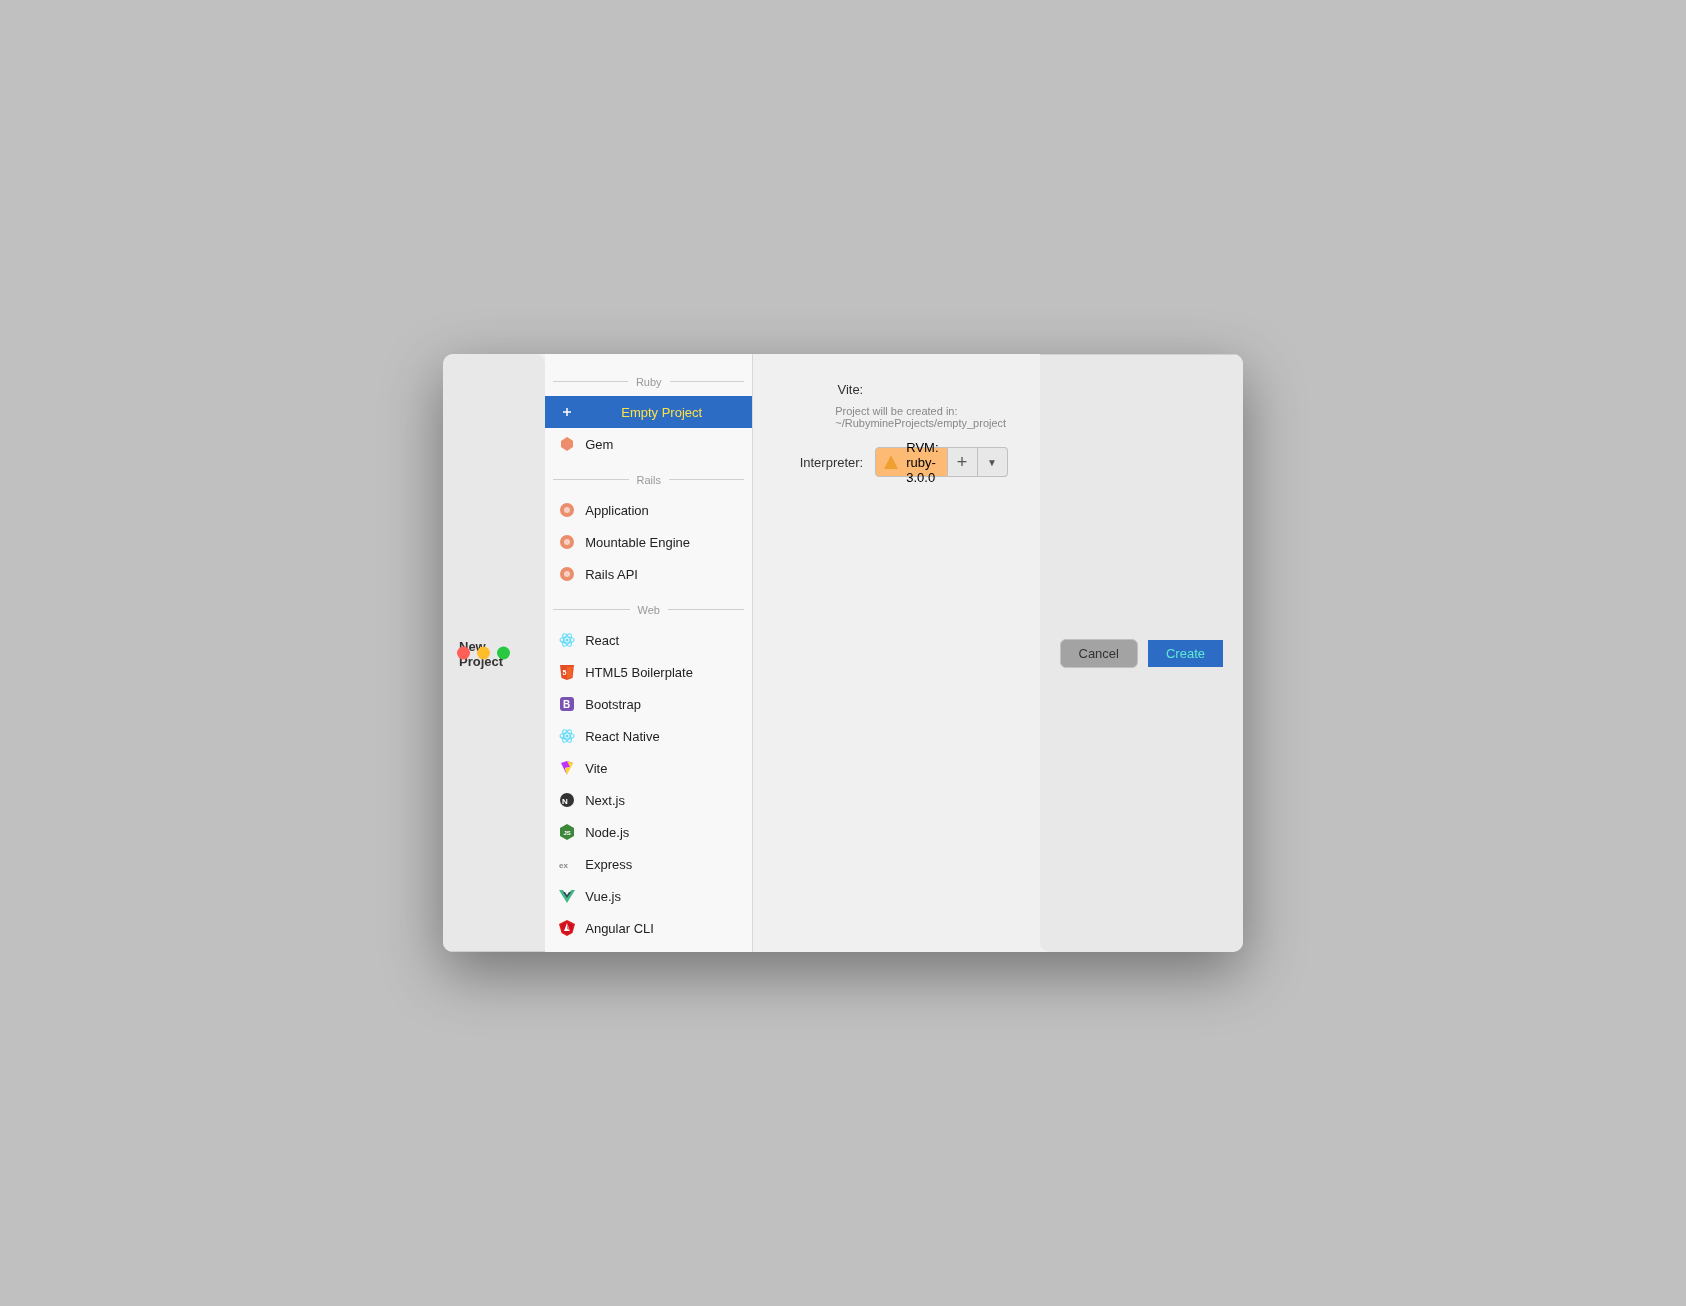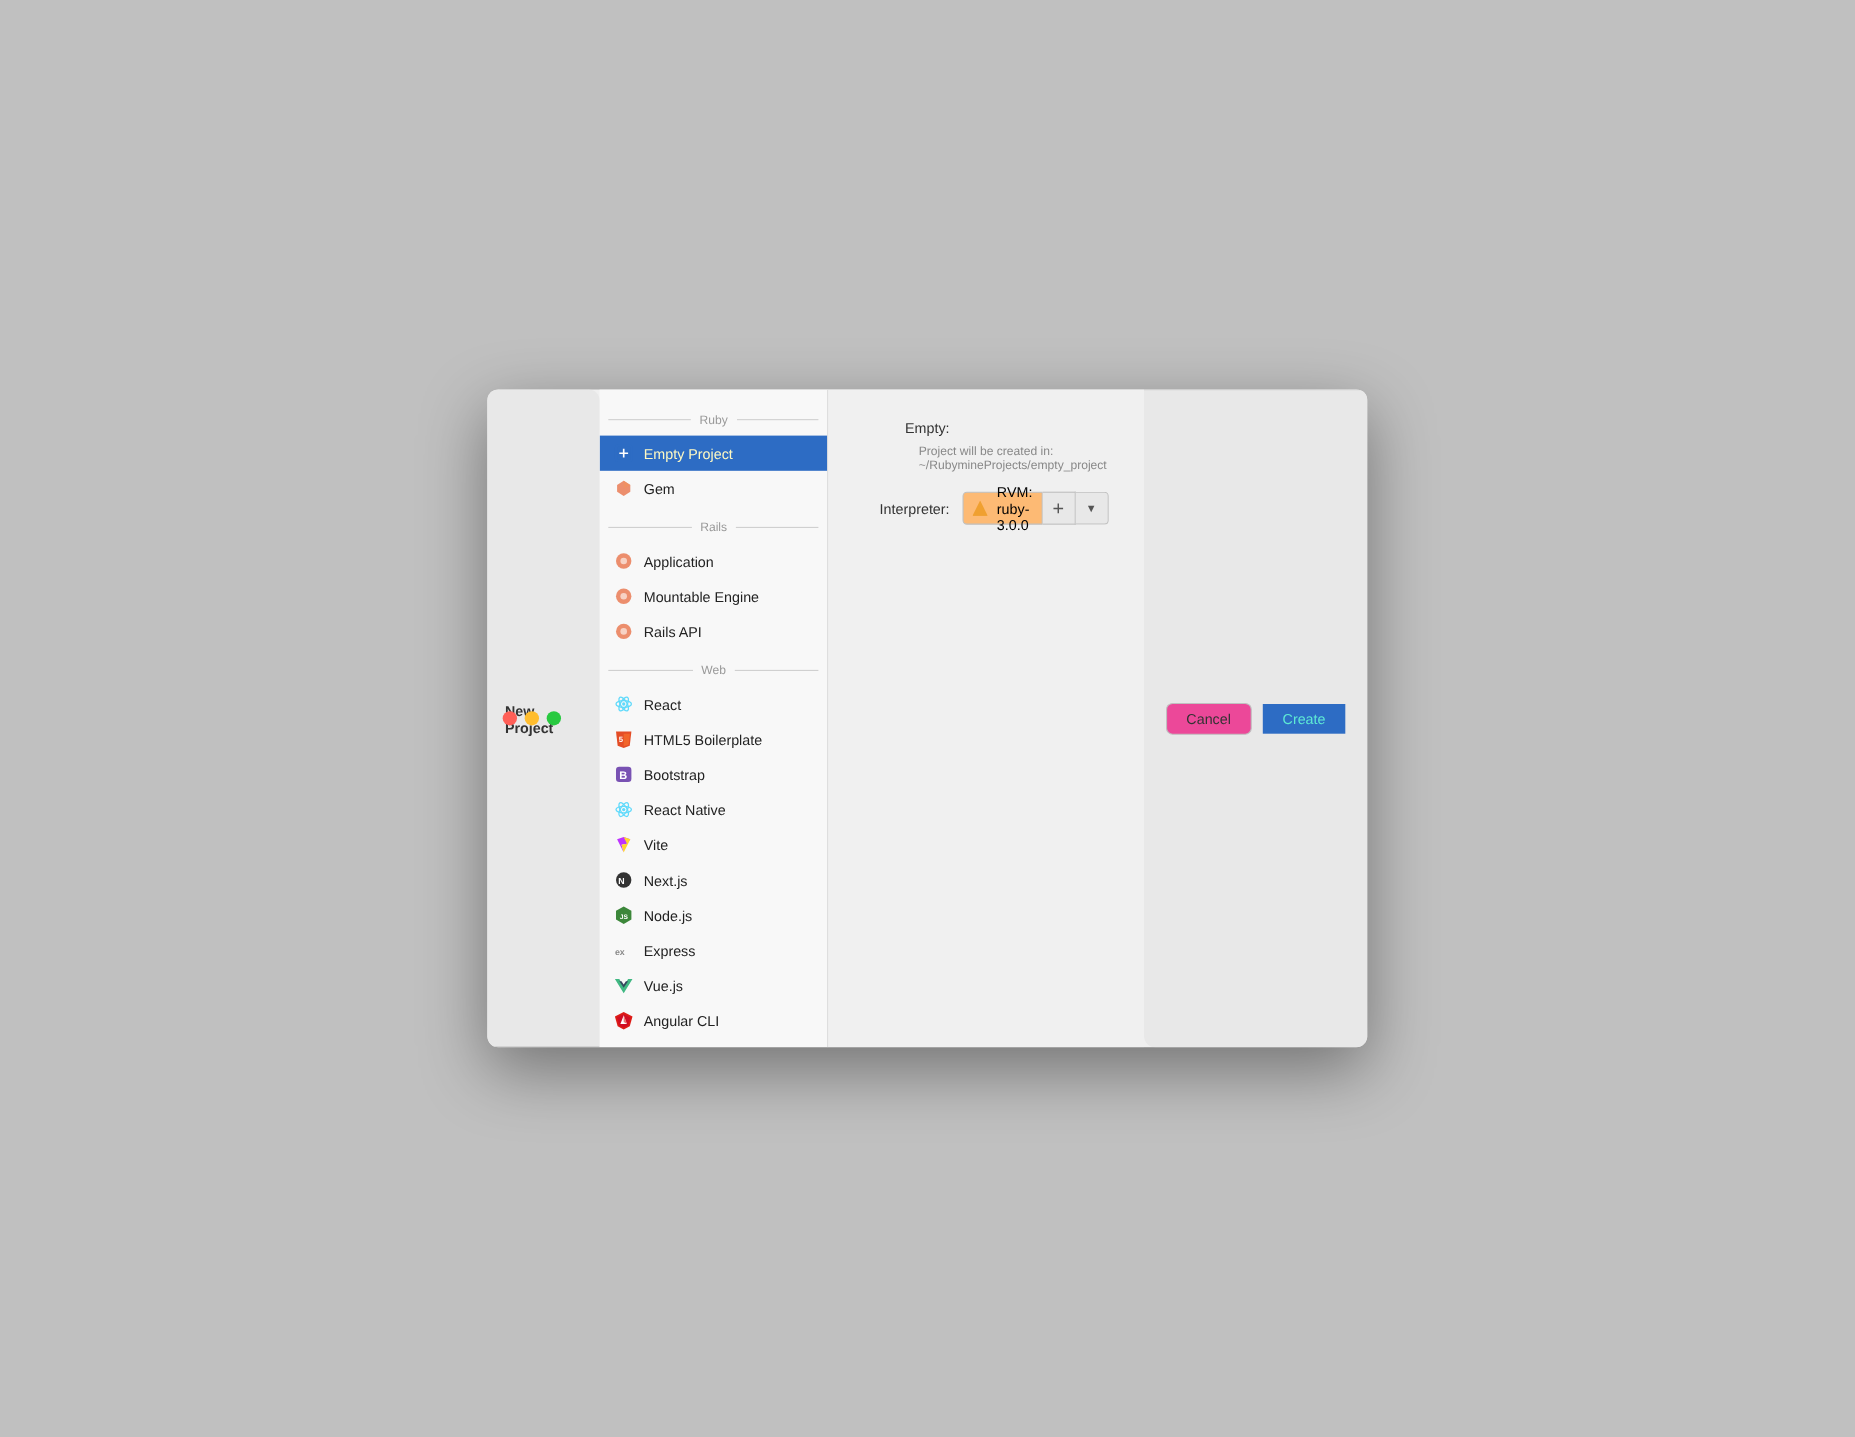--- a/index.html
+++ b/index.html
@@ -76,21 +76,22 @@
       cursor: pointer;
       font-size: 13px;
       color: #222;
       gap: 8px;
     }
     .sidebar-item.active {
       background: #2d6cc4;
       color: white;
     }
     .sidebar-item.active .item-label {
-      color: #fef9c3;
+      color: #fde047;
+      margin-left: 36px;
     }
     .item-icon {
       width: 20px;
       height: 20px;
       display: flex;
       align-items: center;
       justify-content: center;
       font-size: 15px;
       flex-shrink: 0;
     }
@@ -218,21 +219,21 @@
       justify-content: flex-end;
       align-items: center;
       padding: 14px 20px;
       background: #e8e8e8;
       border-top: 1px solid #d0d0d0;
       gap: 10px;
       border-radius: 0 0 10px 10px;
     }
     .btn-cancel {
       padding: 6px 18px;
-      background: #ec4899;
+      background: #a3a3a3;
       border: 1px solid #c0c0c0;
       border-radius: 6px;
       font-size: 13px;
       cursor: pointer;
       color: #333;
     }
     .btn-create {
       padding: 6px 18px;
       background: #2d6cc4;
       border: none;
@@ -440,21 +441,21 @@
             <polygon points="9,4 12,12 9,10" fill="#dd1b16" opacity="0.6"></polygon>
           </svg>
         </span>
         <span class="item-label">Angular CLI</span>
       </div>
     </div>
 
     <div class="main-content">
 
       <div class="form-row">
-        <label class="form-label">Empty:</label>
+        <label class="form-label">Vite:</label>
       </div>
 
       <div class="hint-text">Project will be created in: ~/RubymineProjects/empty_project</div>
 
       <div class="form-row">
         <label class="form-label">Interpreter:</label>
         <div class="interpreter-select">
           <div class="interpreter-icon"></div>
           <span>RVM: ruby-3.0.0</span>
         </div>

